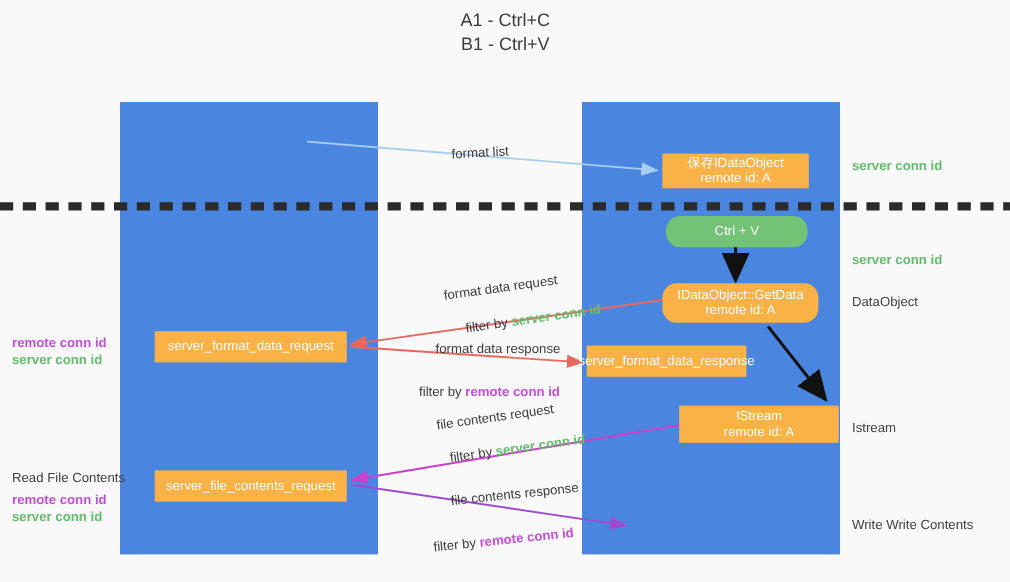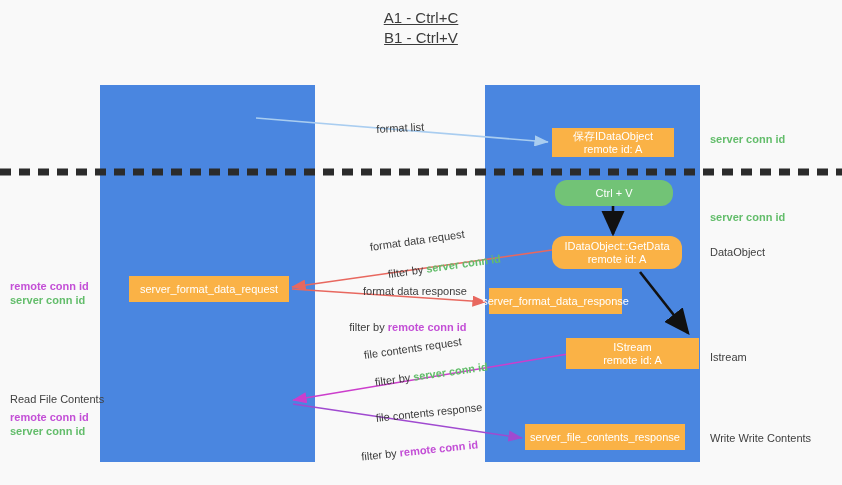--- a/index.html
+++ b/index.html
@@ -10,21 +10,21 @@
     color:#404040;
     overflow:hidden;
     position:relative;
   }
   #stage{position:absolute;left:0;top:0;width:842px;height:485px;}
   svg.layer{position:absolute;left:0;top:0;width:842px;height:485px;pointer-events:none;}
   .col{position:absolute;background:#4a86e0;}
 
   .title{
     position:absolute;left:0;top:8px;width:842px;text-align:center;
-    font-size:15px;line-height:20px;color:#3c3c3c;white-space:pre;text-decoration:underline;
+    font-size:15px;line-height:20px;color:#3c3c3c;white-space:pre;
   }
   .colhead{
     position:absolute;text-align:center;font-size:11.5px;line-height:13px;
     color:#404040;white-space:pre;
   }
 
   .box{
     position:absolute;display:flex;align-items:center;justify-content:center;
     text-align:center;color:#ffffff;font-size:11px;line-height:13px;
     white-space:pre;box-sizing:border-box;
@@ -111,22 +111,22 @@
   <div class="box orange" style="left:552px;top:236px;width:130px;height:33px;border-radius:12px;">IDataObject::GetData
 remote id: A</div>
 
   <div class="box orange" style="left:566px;top:338px;width:133px;height:31px;">IStream
 remote id: A</div>
 
   <div class="box orange" style="left:129px;top:276px;width:160px;height:26px;">server_format_data_request</div>
 
   <div class="box orange" style="left:489px;top:288px;width:133px;height:26px;">server_format_data_response</div>
 
+  <div class="box orange" style="left:129px;top:392px;width:160px;height:26px;">server_file_contents_request</div>
 
-  <div class="box orange" style="left:525px;top:424px;width:160px;height:26px;">server_file_contents_response</div>
 
   <div class="side green" style="left:710px;top:132px;">server conn id</div>
   <div class="side green" style="left:710px;top:210px;">server conn id</div>
   <div class="side grey" style="left:710px;top:245px;">DataObject</div>
   <div class="side grey" style="left:710px;top:350px;">Istream</div>
   <div class="side grey" style="left:710px;top:431px;">Write Write Contents</div>
 
   <div class="side purple" style="left:10px;top:279px;">remote conn id</div>
   <div class="side green" style="left:10px;top:293px;">server conn id</div>
 

